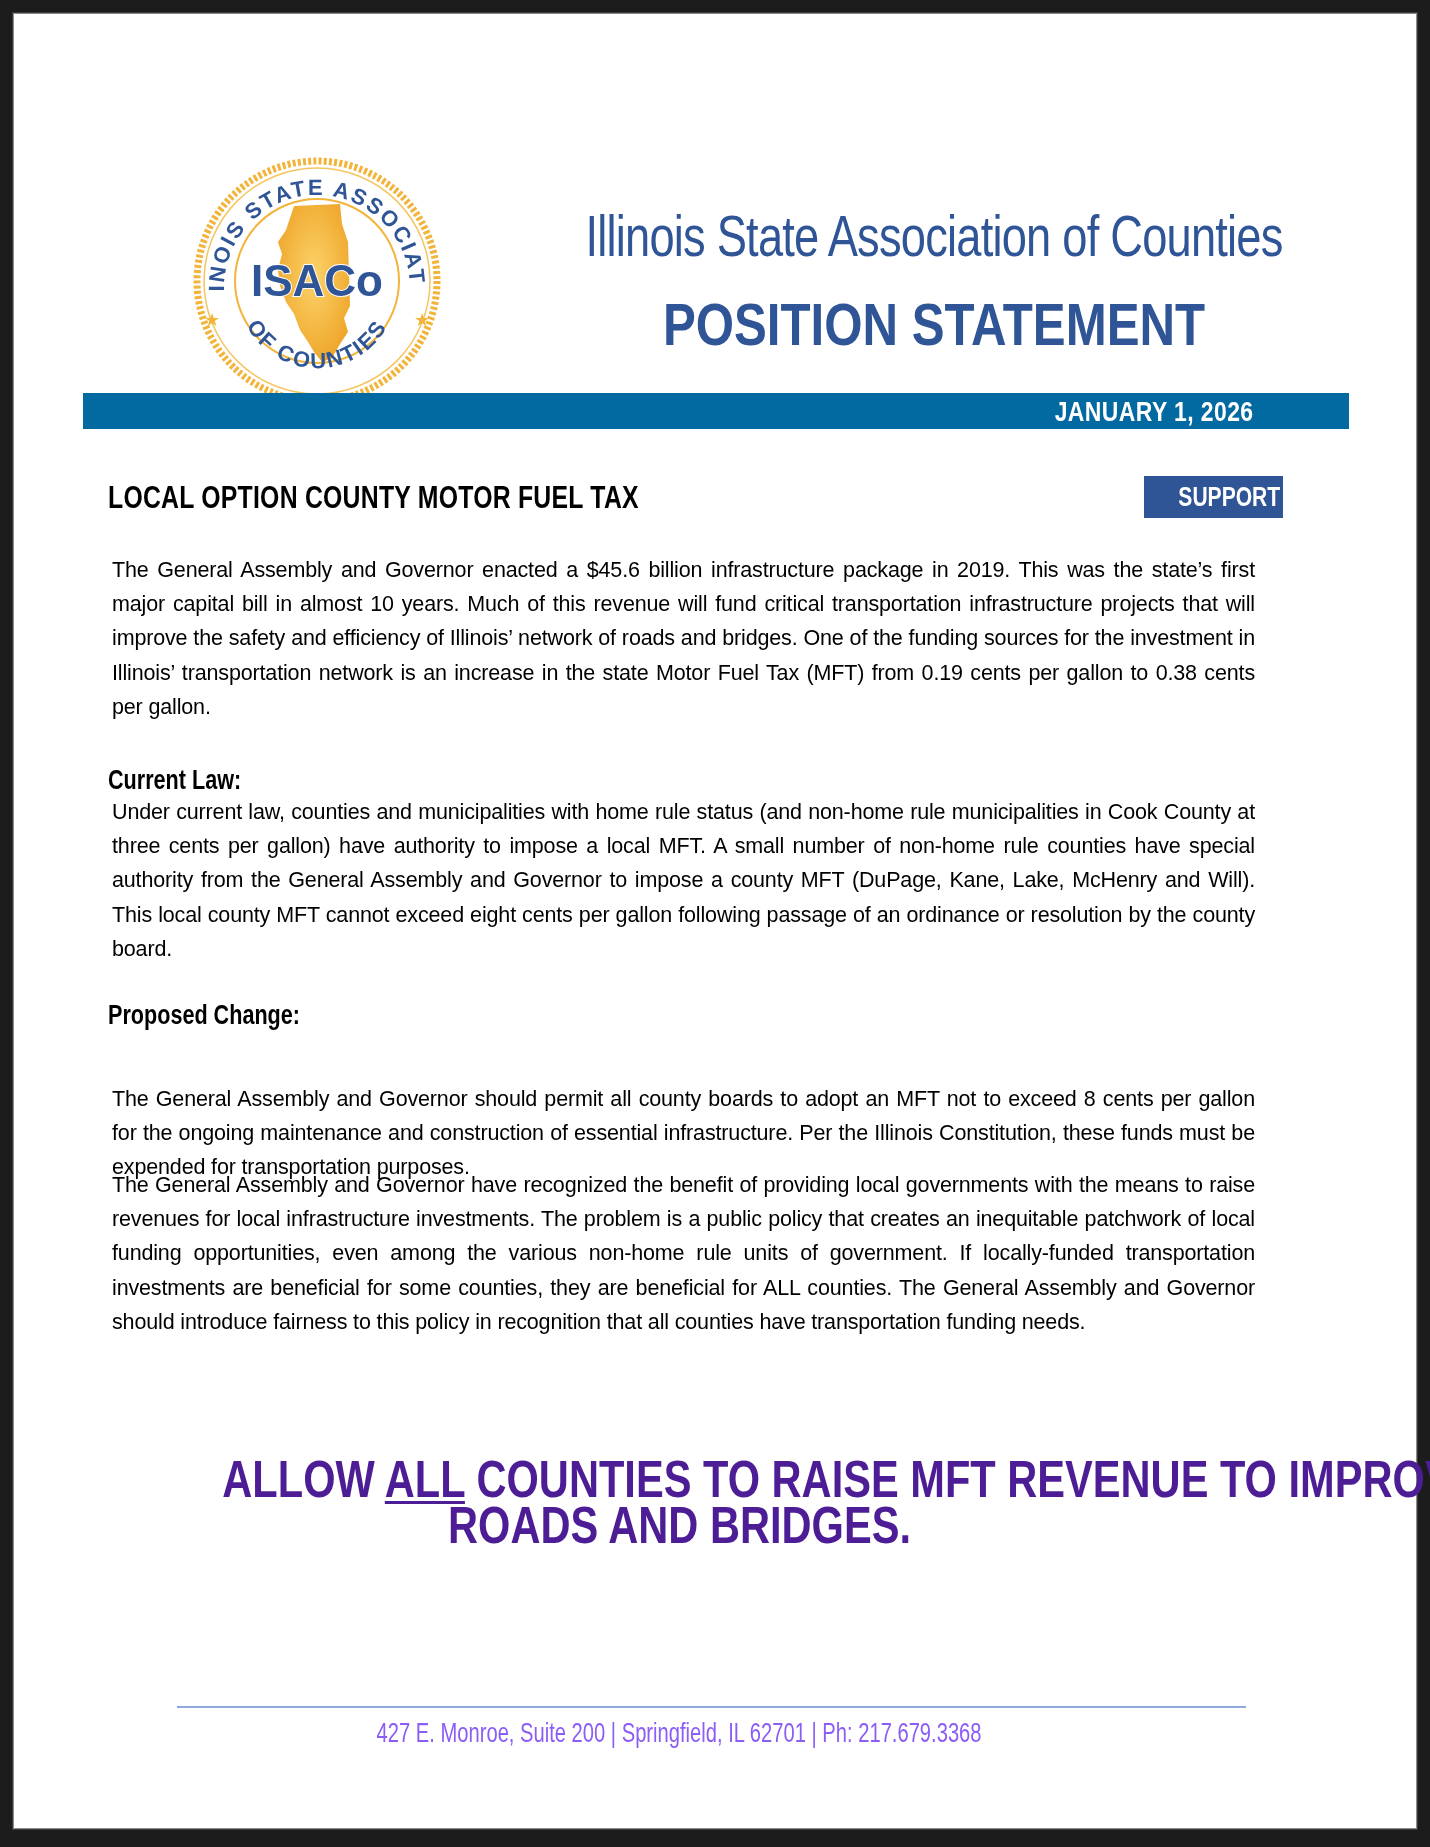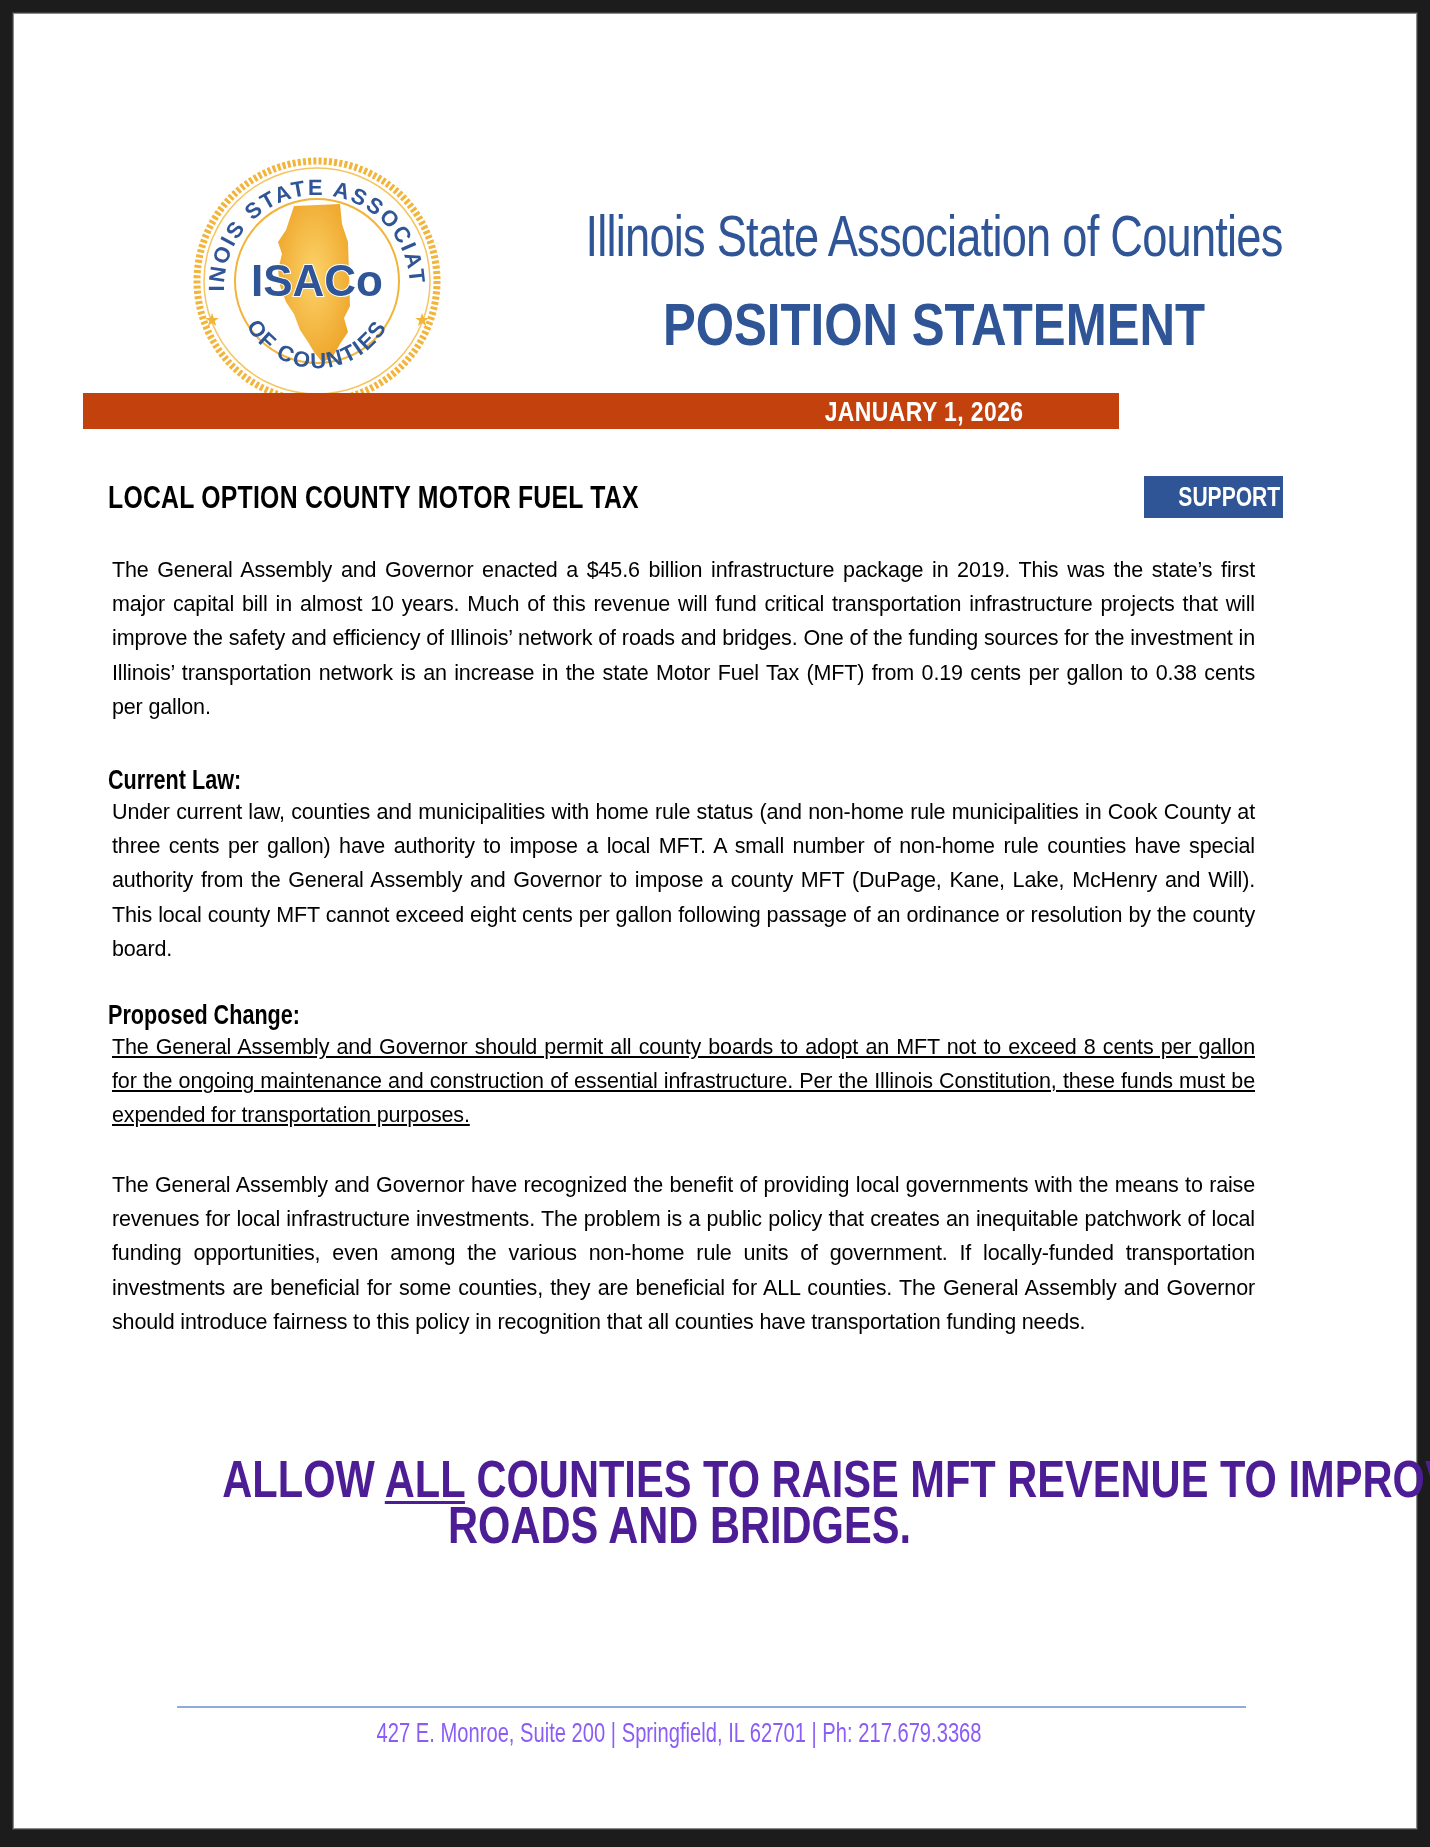--- a/index.html
+++ b/index.html
@@ -42,22 +42,22 @@
     font-weight: bold;
     font-size: 60px;
     letter-spacing: 0px;
     transform: scaleX(0.82);
     transform-origin: center top;
     white-space: nowrap;
   }
 
   
   .date-bar {
-    left: 69px; top: 379px; width: 1036px; height: 36px;
-    background: #c2410c;
+    left: 69px; top: 379px; width: 1266px; height: 36px;
+    background: #0369a1;
   }
   .date-text {
     position: absolute; right: 95px; top: 3px;
     color: #ffffff; font-weight: bold;
     font-size: 28px; letter-spacing: 0.5px;
     transform: scaleX(0.82); transform-origin: right top;
     white-space: nowrap;
   }
 
   
@@ -166,21 +166,21 @@
   <div class="abs badge">
     <span>SUPPORT</span>
   </div>
 
   <p class="abs para" style="top:535px;">The General Assembly and Governor enacted a $45.6 billion infrastructure package in 2019. This was the state’s first major capital bill in almost 10 years. Much of this revenue will fund critical transportation infrastructure projects that will improve the safety and efficiency of Illinois’ network of roads and bridges. One of the funding sources for the investment in Illinois’ transportation network is an increase in the state Motor Fuel Tax (MFT) from 0.19 cents per gallon to 0.38 cents per gallon.</p>
 
   <div class="abs sub-head" style="top:751px;">Current Law:</div>
   <p class="abs para" style="top:777px;">Under current law, counties and municipalities with home rule status (and non-home rule municipalities in Cook County at three cents per gallon) have authority to impose a local MFT. A small number of non-home rule counties have special authority from the General Assembly and Governor to impose a county MFT (DuPage, Kane, Lake, McHenry and Will). This local county MFT cannot exceed eight cents per gallon following passage of an ordinance or resolution by the county board.</p>
 
   <div class="abs sub-head" style="top:986px;">Proposed Change:</div>
-  <p class="abs para" style="top:1012px;text-decoration:underline;">The General Assembly and Governor should permit all county boards to adopt an MFT not to exceed 8 cents per gallon for the ongoing maintenance and construction of essential infrastructure. Per the Illinois Constitution, these funds must be expended for transportation purposes.</p>
+  <p class="abs para" style="top:1064px;">The General Assembly and Governor should permit all county boards to adopt an MFT not to exceed 8 cents per gallon for the ongoing maintenance and construction of essential infrastructure. Per the Illinois Constitution, these funds must be expended for transportation purposes.</p>
 
   <p class="abs para" style="top:1150px;">The General Assembly and Governor have recognized the benefit of providing local governments with the means to raise revenues for local infrastructure investments. The problem is a public policy that creates an inequitable patchwork of local funding opportunities, even among the various non-home rule units of government. If locally-funded transportation investments are beneficial for some counties, they are beneficial for ALL counties. The General Assembly and Governor should introduce fairness to this policy in recognition that all counties have transportation funding needs.</p>
 
   <div class="abs cta" style="top:1442px;">
     <span class="cta-line"><span>ALLOW </span><u>ALL</u><span> COUNTIES TO RAISE MFT REVENUE TO IMPROVE THEIR</span></span>
     <span class="cta-line">ROADS AND BRIDGES.</span>
   </div>
 
   <div class="abs footer-rule"></div>
   <div class="abs footer-text">

